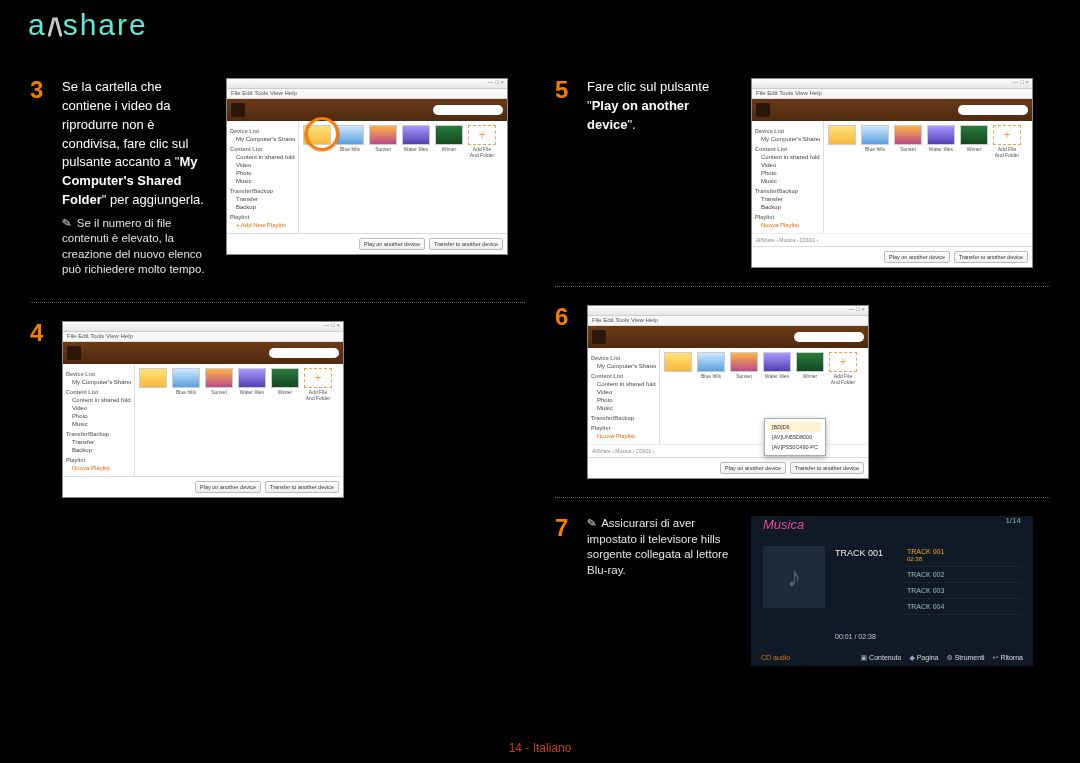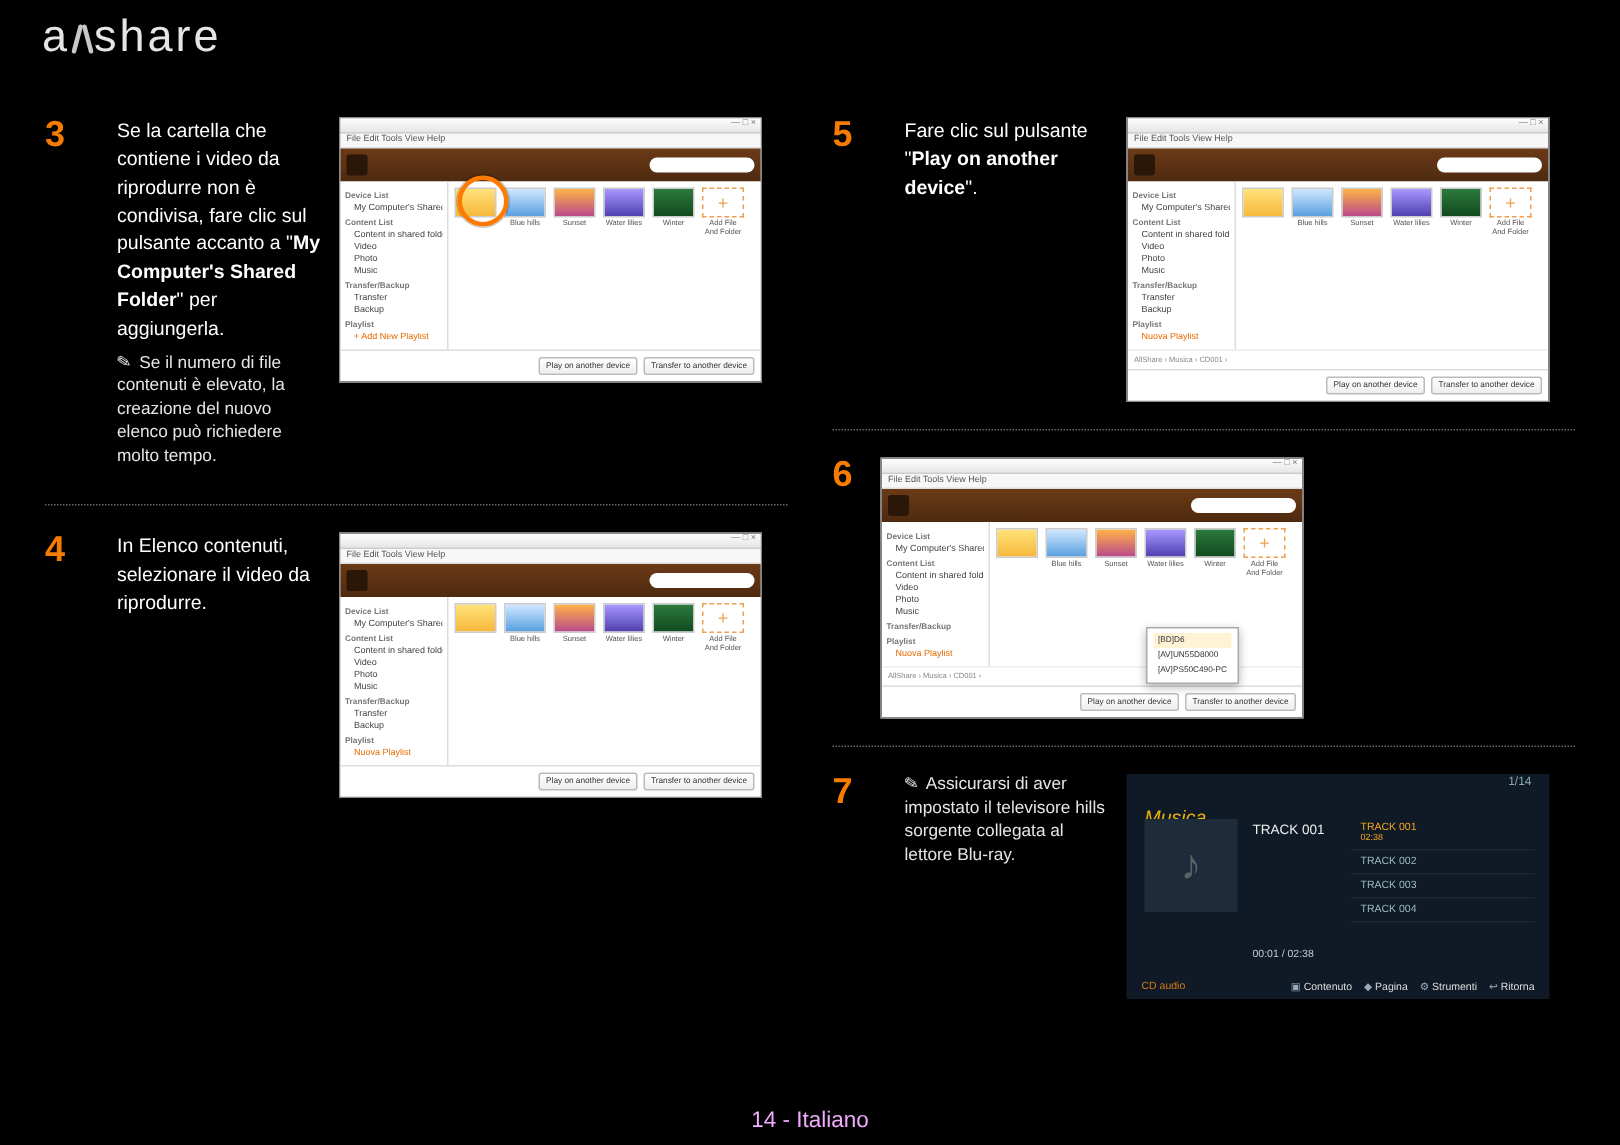--- a/index.html
+++ b/index.html
@@ -11,21 +11,21 @@
     font-family: Arial, Helvetica, sans-serif;
     overflow: hidden;
     position: relative;
   }
   .logo {
     position: absolute;
     top: 8px;
     left: 28px;
     font-size: 30px;
     letter-spacing: 2px;
-    color: #e5e5e5;
+    color: #5eead4;
     font-weight: 300;
   }
   .logo .bars {
     display: inline-block;
     position: relative;
     width: 16px;
     height: 26px;
     vertical-align: -4px;
   }
   .logo .bars::before, .logo .bars::after {
@@ -67,21 +67,21 @@
     width: 20px;
     flex-shrink: 0;
     line-height: 1;
   }
   .step-body {
     flex-shrink: 0;
     width: 152px;
     font-size: 13px;
     line-height: 1.45;
   }
-  .step-body p { margin-bottom: 6px; margin-left: 16px; }
+  .step-body p { margin-bottom: 6px; }
   .step-body .bold { font-weight: bold; }
   .note {
     font-size: 11.5px;
     line-height: 1.35;
     color: #e5e5e5;
   }
   .note-icon {
     display: inline-block;
     transform: rotate(-10deg);
     margin-right: 2px;
@@ -206,41 +206,41 @@
   
   .tv {
     width: 282px;
     height: 150px;
     background:#0f1a26;
     position:relative;
     color:#c9d2da;
     font-size:8px;
     overflow:hidden;
   }
-  .tv .tvtitle{position:absolute;top:21px;left:12px;font-style:italic;color:#eab308;font-size:13px;}
+  .tv .tvtitle{position:absolute;top:1px;left:12px;font-style:italic;color:#ec4899;font-size:13px;}
   .tv .count{position:absolute;top:0;right:12px;color:#8aa;}
   .tv .art{position:absolute;top:30px;left:12px;width:62px;height:62px;background:#1e2b3a;display:flex;align-items:center;justify-content:center;font-size:28px;color:#566;}
   .tv .now{position:absolute;top:32px;left:84px;font-size:9px;color:#eee;}
   .tv .tlist{position:absolute;top:28px;right:10px;width:122px;}
   .tv .trk{padding:4px 6px;border-bottom:1px solid rgba(255,255,255,.05);font-size:7px;color:#9bb;}
   .tv .trk.sel{color:#f6a623;}
   .tv .subt{font-size:6px;color:#f6a623;}
   .tv .time{position:absolute;bottom:26px;left:84px;font-size:7px;color:#bcc;}
   .tv .tvfoot{position:absolute;bottom:4px;left:0;right:0;padding:0 10px;display:flex;justify-content:space-between;font-size:7px;}
   .tv .tvfoot .l{color:#d67a1a;}
   .tv .tvfoot .r span{margin-left:6px;color:#9ab;}
   .tv .tvfoot .r span b{color:#ddd;font-weight:normal;}
 
   .page-footer{
     position:absolute;
     bottom:8px;
     left:0;right:0;
     text-align:center;
-    font-size:15px;
-    color:#f0abfc;
+    font-size:12px;
+    color:#c2410c;
   }
 </style>
 </head>
 <body>
 
 <div class="logo">
   <span>a</span><span class="bars"></span><span>share</span>
 </div>
 
 <div class="content">
@@ -297,23 +297,20 @@
             <div class="btn">Play on another device</div>
             <div class="btn">Transfer to another device</div>
           </div>
           <div class="ring" style="top:38px;left:78px;"></div>
         </div>
       </div>
     </div>
 
     <div class="step-row">
       <div class="step-num">4</div>
-      <div class="step-body">
-        <p>In Elenco contenuti, selezionare il video da riprodurre.</p>
-      </div>
       <div class="shot">
         <div class="appwin">
           <div class="titlebar"></div>
           <div class="menubar">File   Edit   Tools   View   Help</div>
           <div class="wood">
               <div class="blk"></div>
               <div class="sep"></div>
               <div class="srch"></div>
             </div>
           <div class="main">

